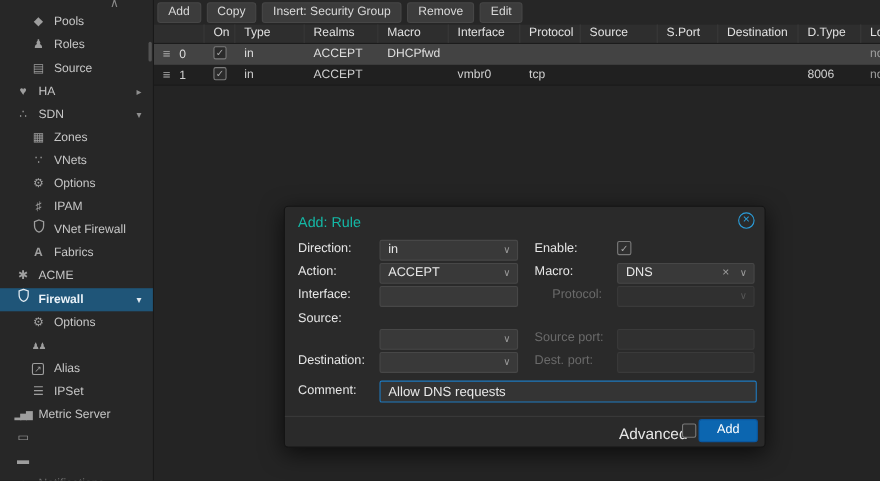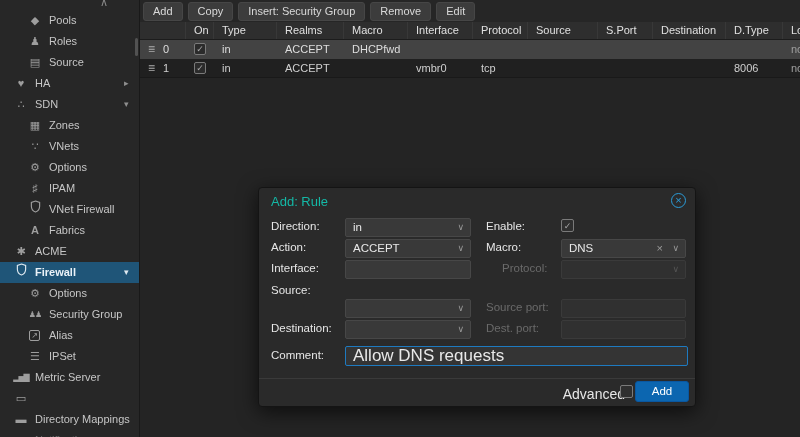--- a/index.html
+++ b/index.html
@@ -63,21 +63,21 @@
   .dfield { position:absolute; height:19px; background:#393939; border:1px solid #474747; border-radius:2px;
     line-height:17px; padding-left:7px; color:#e8e8e8; font-size:11.5px; }
   .dfield.dis { background:#303030; border-color:#3a3a3a; }
   .dfield .chev { position:absolute; right:6px; top:0; color:#9a9a9a; font-size:9px; line-height:17px; }
   .dfield.dis .chev { color:#555; }
   .dfield .clear { position:absolute; right:22px; top:0; color:#9a9a9a; font-size:11px; line-height:16px; }
   .w1 { left:86px; width:126px; } .w2 { left:302px; width:125px; }
   .dcheck { position:absolute; width:13px; height:13px; border:1px solid #7a7a7a; border-radius:2px;
     background:#2f2f2f; text-align:center; line-height:12px; font-size:9px; color:#a8a8a8; }
   .dinput { position:absolute; left:86px; top:158px; width:343px; height:20px; background:#343434;
-    border:1px solid #1e7ac0; border-radius:2px; color:#e8e8e8; font-size:17px; padding:0 7px;
+    border:1px solid #1e7ac0; border-radius:2px; color:#e8e8e8; font-size:12px; padding:0 7px;
     font-family:inherit; outline:none; }
   .dsep { position:absolute; left:0; top:190px; width:100%; border-top:1px solid #3a3a3a; }
   .adv-lbl { position:absolute; right:70px; top:198px; color:#e6e6e6; font-size:14px; }
   .adv-cb { right:62px; top:197px; }
   .addbtn { position:absolute; right:6px; top:193px; width:54px; height:21px; background:#0c66b0;
     border:1px solid #0a57a0; border-radius:3px; color:#fff; font-size:11.5px; text-align:center;
     line-height:19px; cursor:pointer; }
 </style>
 </head>
 <body>
@@ -146,40 +146,38 @@
             </svg></span>
         <span class="lbl">Firewall</span>
         <span class="arrow">▾</span>
       </div>
       <div class="sitem lvl2">
         <span class="ico">⚙</span>
         <span class="lbl">Options</span>
       </div>
       <div class="sitem lvl2">
         <span class="ico sm">♟♟</span>
-        <span class="lbl">Security Group</span>
       </div>
       <div class="sitem lvl2">
         <span class="ico boxed">↗</span>
         <span class="lbl">Alias</span>
       </div>
       <div class="sitem lvl2">
         <span class="ico">☰</span>
         <span class="lbl">IPSet</span>
       </div>
       <div class="sitem lvl1">
         <span class="ico sm">▂▅▇</span>
         <span class="lbl">Metric Server</span>
       </div>
       <div class="sitem lvl1">
         <span class="ico">▭</span>
       </div>
       <div class="sitem lvl1">
         <span class="ico">▬</span>
-        <span class="lbl">Directory Mappings</span>
       </div>
       <div class="sitem lvl1 partial">
         <span class="ico">♪</span>
         <span class="lbl">Notifications</span>
       </div>
 
     </div>
     <div class="sbar-thumb"></div>
   </div>
 

